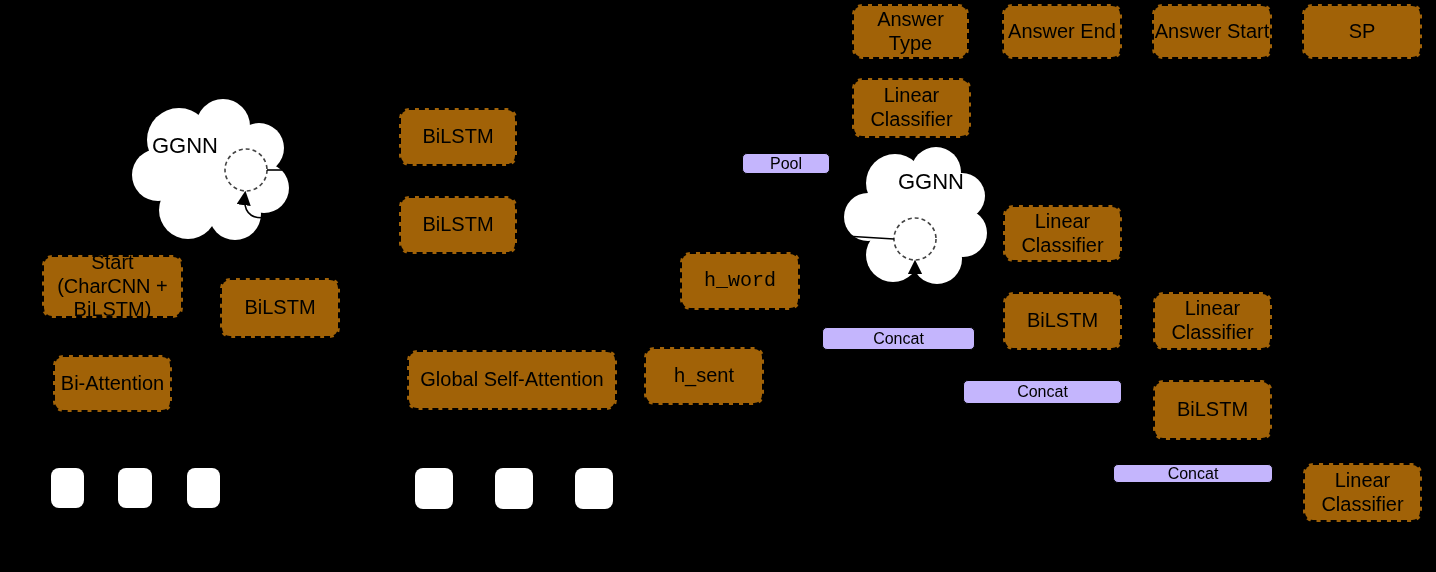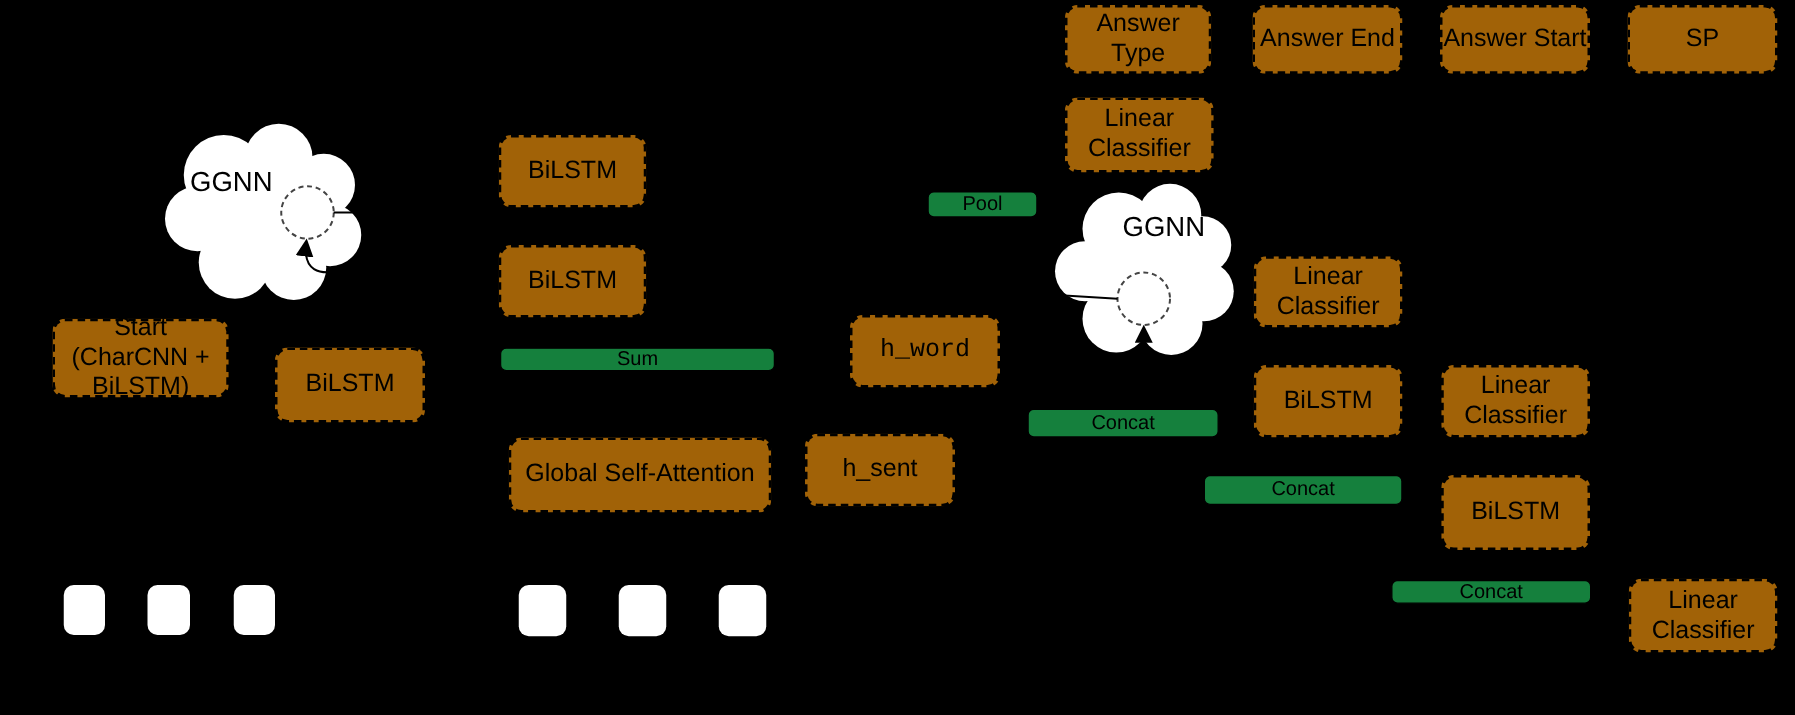--- a/index.html
+++ b/index.html
@@ -19,21 +19,21 @@
     white-space:pre-line;
   }
   .stage{
     background:#a16207;
     border:2px dashed #000;
     border-radius:10px;
     font-size:20px;
     line-height:1.18;
   }
   .op{
-    background:#15803d;
+    background:#c4b5fd;
     border:1px solid #000;
     border-radius:5px;
     font-size:16px;
     line-height:1;
   }
   .token{
     background:#fff;
     border-radius:8px;
   }
   .cloud{
@@ -92,23 +92,23 @@
     <circle cx="72" cy="96" r="21" fill="none" stroke="#444444" stroke-width="1.6" stroke-dasharray="4 3"></circle>
     <path d="M2,93 L51,96" stroke="#000" stroke-width="1.6" fill="none"></path>
     <path d="M72,146 L72,120" stroke="#000" stroke-width="1.6" fill="none" marker-end="url(#arrow-r)"></path>
     <text x="88" y="46" text-anchor="middle">GGNN</text>
   </svg>
 
 <div class="node stage" style="left: 42px; top: 255px; width: 141px; height: 63px;">Start
 (CharCNN +
 BiLSTM)</div>
     <div class="node stage" style="left: 220px; top: 278px; width: 120px; height: 60px;">BiLSTM</div>
+    <div class="node stage" style="left: 53px; top: 355px; width: 119px; height: 57px;">Bi-Attention</div>
     <div class="node stage" style="left: 399px; top: 108px; width: 118px; height: 58px;">BiLSTM</div>
     <div class="node stage" style="left: 399px; top: 196px; width: 118px; height: 58px;">BiLSTM</div>
-    <div class="node op" style="left: 400px; top: 278px; width: 220px; height: 19px;">Sum</div>
     <div class="node stage" style="left: 407px; top: 350px; width: 210px; height: 60px; text-align: right;">Global Self-Attention</div>
     <div class="node stage" style="left: 680px; top: 252px; width: 120px; height: 58px; font-family: Liberation Mono, monospace;">h_word</div>
     <div class="node stage" style="left: 644px; top: 347px; width: 120px; height: 58px;">h_sent</div>
     <div class="node op" style="left: 742px; top: 153px; width: 88px; height: 21px;">Pool</div>
     <div class="node stage" style="left: 852px; top: 4px; width: 117px; height: 55px;">Answer Type</div>
     <div class="node stage" style="left: 1002px; top: 4px; width: 120px; height: 55px;">Answer End</div>
     <div class="node stage" style="left: 1302px; top: 4px; width: 120px; height: 55px;">SP</div>
     <div class="node stage" style="left: 1152px; top: 4px; width: 120px; height: 55px;">Answer Start</div>
     <div class="node stage" style="left: 852px; top: 78px; width: 119px; height: 60px;">Linear Classifier</div>
     <div class="node stage" style="left: 1003px; top: 205px; width: 119px; height: 57px;">Linear Classifier</div>

